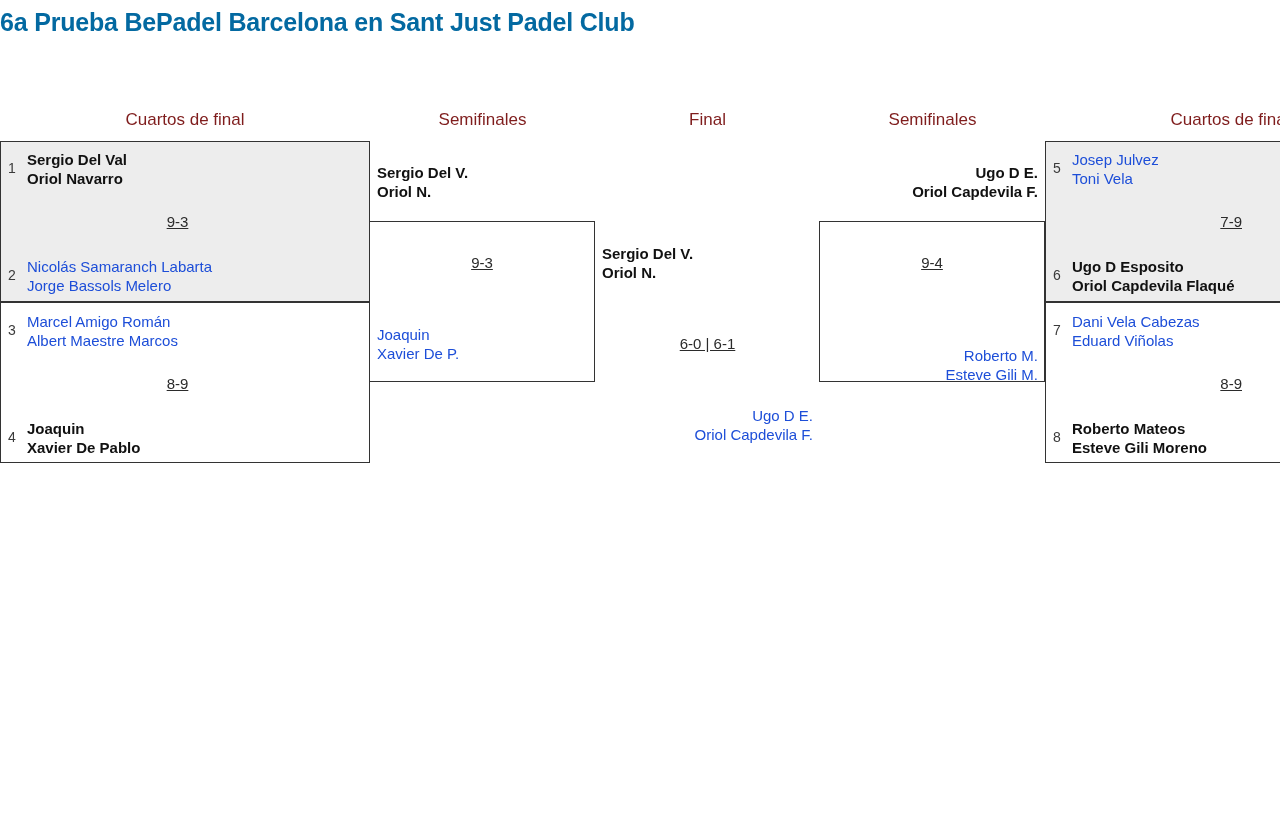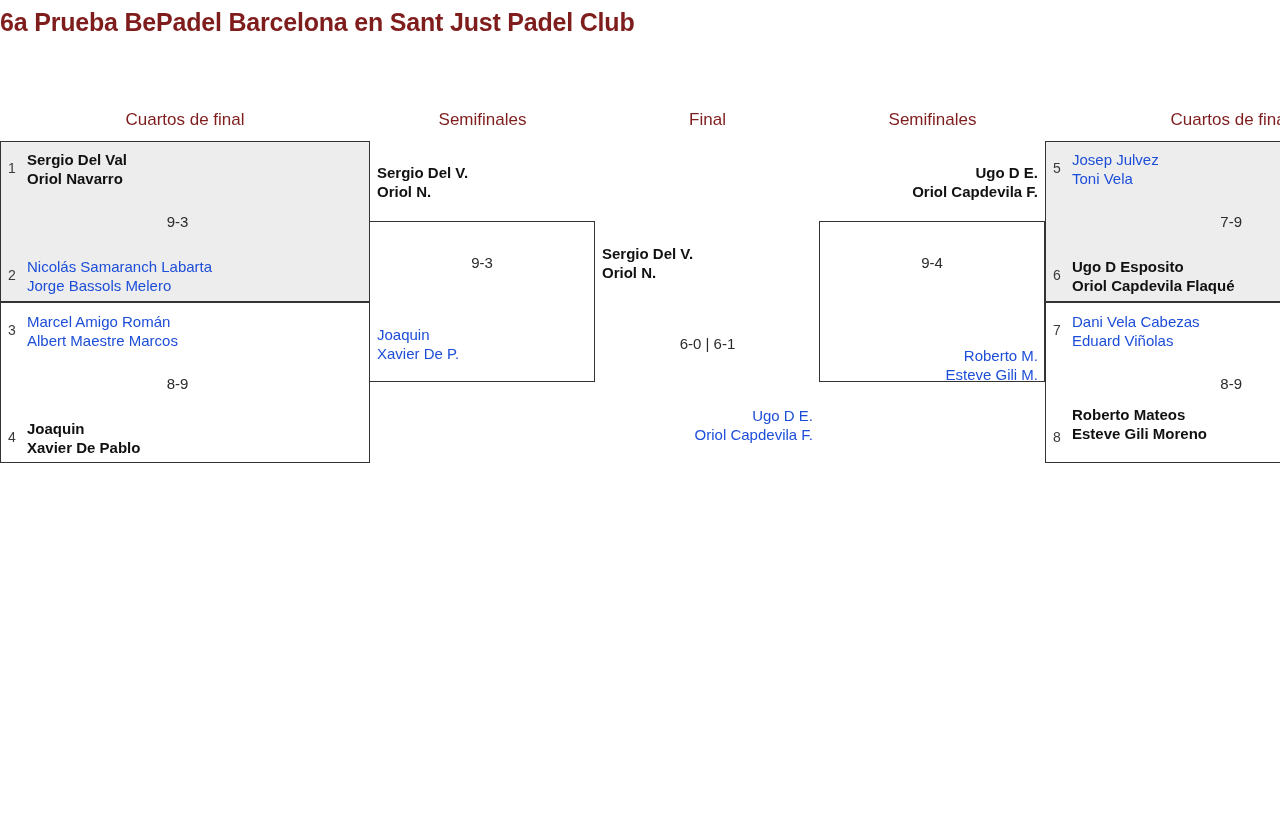--- a/index.html
+++ b/index.html
@@ -23,21 +23,21 @@
     position: absolute;
     left: 0px;
     top: 6px;
     width: 1280px;
   }
   .title-line {
     font-size: 25px;
     font-weight: 700;
     line-height: 33px;
     letter-spacing: -0.2px;
-    color: #7f1d1d;
+    color: #0369a1;
     white-space: nowrap;
   }
 
   
   .round-header {
     position: absolute;
     top: 108px;
     font-size: 17px;
     font-weight: 400;
     line-height: 24px;
@@ -82,20 +82,21 @@
     text-align: center;
     width: 16px;
   }
 
   .score {
     position: absolute;
     font-size: 15px;
     line-height: 18px;
     color: #2b2b2b;
     white-space: nowrap;
+    text-decoration: underline;
   }
 
   .align-right { text-align: right; }
   .align-left  { text-align: left; }
 </style>
 </head>
 <body>
 
 <div id="title-block">
   <div class="title-line">6a Prueba BePadel Barcelona en Sant Just Padel Club</div>
@@ -179,16 +180,16 @@
 </div>
 
 <div class="match-box" style="left:1045px; top:302px; width:370px; height:161px;"></div>
 <div class="seed" style="left:1049px; top:322px;">7</div>
 <div class="team align-left" style="left:1072px; top:312px;">
   <span class="nm">Dani Vela Cabezas</span>
   <span class="nm">Eduard Viñolas</span>
 </div>
 <div class="score" style="left:1060px; top:375px; width:182px; text-align:right;">8-9</div>
 <div class="seed" style="left:1049px; top:429px;">8</div>
-<div class="team winner align-left" style="left:1072px; top:405px;">
+<div class="team winner align-left" style="left:1072px; top:419px;">
   <span class="nm">Roberto Mateos</span>
   <span class="nm">Esteve Gili Moreno</span>
 </div>
 
 </body></html>

